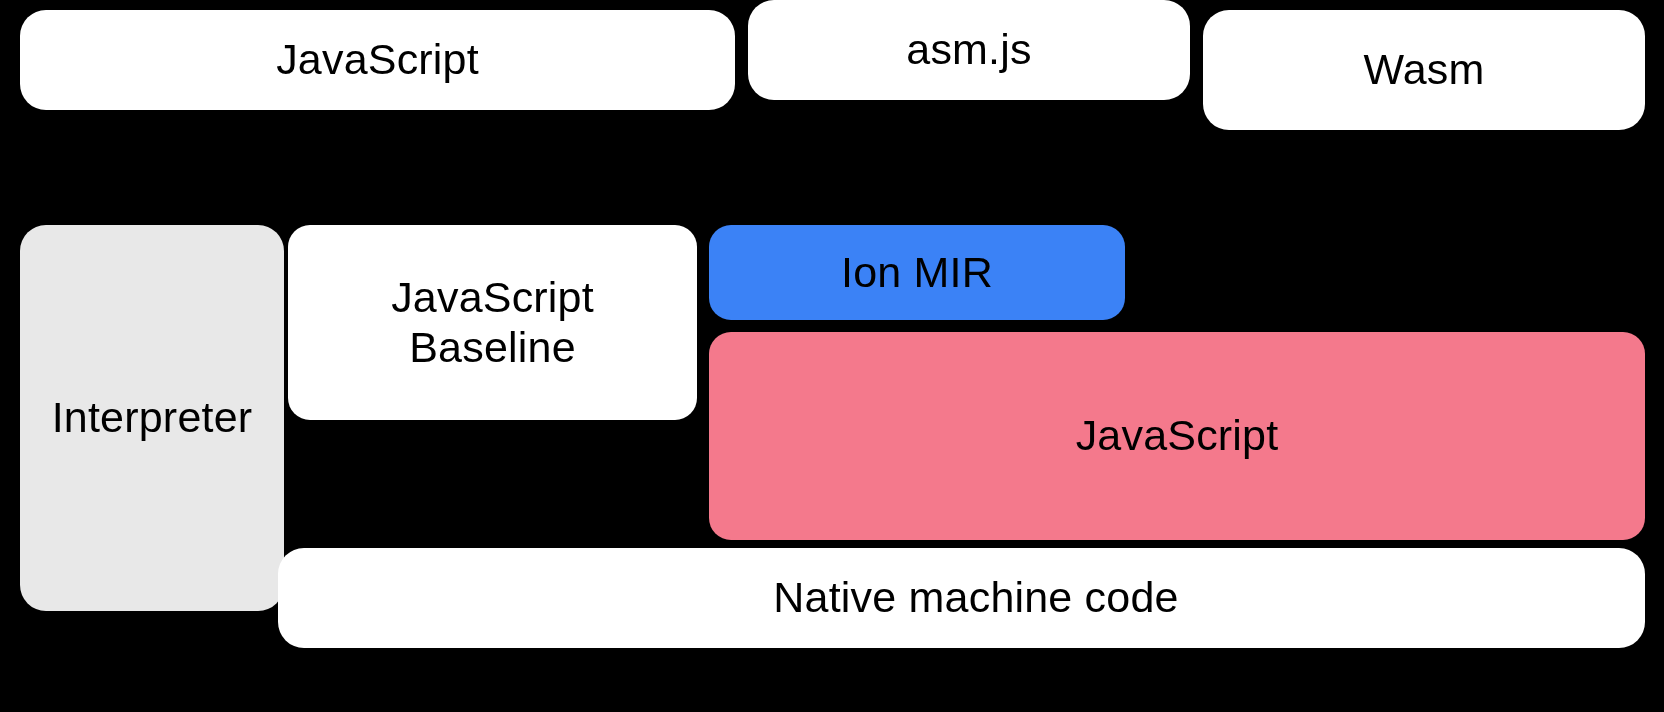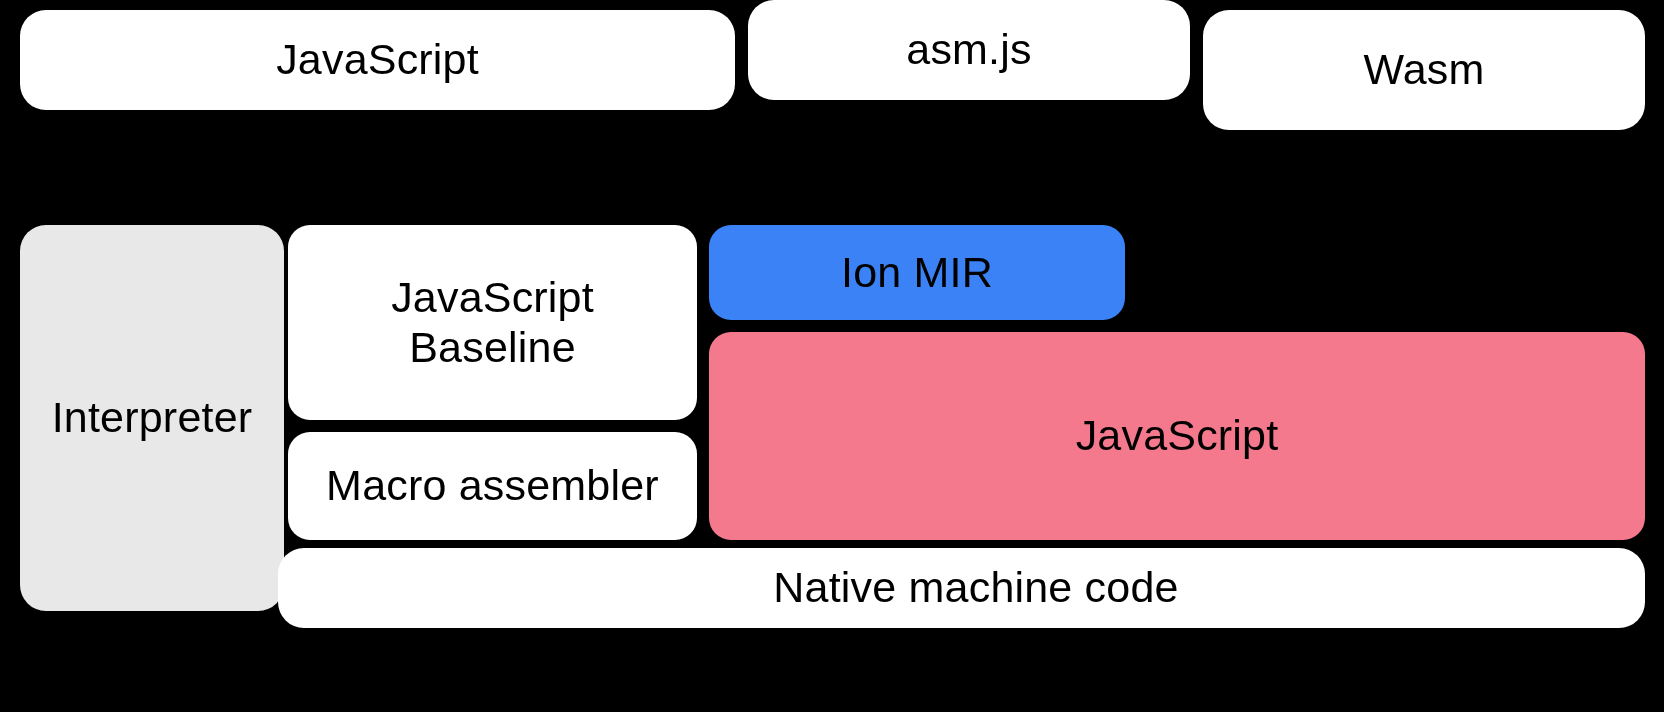--- a/index.html
+++ b/index.html
@@ -52,41 +52,40 @@
   .b-jsbaseline       { left: 288px;  top: 225px; width: 409px; height: 195px;
                         border-radius: 22px; }
   .b-macroassembler   { left: 288px;  top: 432px; width: 409px; height: 108px;
                         border-radius: 22px; }
   .b-ionmir           { left: 709px;  top: 225px; width: 416px; height: 95px;
                         border-radius: 22px; }
   .b-cranelift        { left: 709px;  top: 332px; width: 936px; height: 208px;
                         border-radius: 22px; }
 
   
-  .b-nativecode       { left: 278px;  top: 548px; width: 1367px; height: 80px; padding-left: 39px; }
+  .b-nativecode       { left: 278px;  top: 548px; width: 1367px; height: 100px; padding-left: 39px; }
 </style>
 </head>
 <body>
 
 <div id="diagram">
 
   <div class="box fill-white b-javascript">JavaScript</div>
 
   <div class="box fill-white b-asmjs">asm.js</div>
 
   <div class="box fill-white b-wasm">Wasm</div>
 
 
 
   <div class="box fill-gray b-interpreter">Interpreter</div>
 
   <div class="box fill-white b-jsbaseline">JavaScript
 Baseline</div>
 
-  <div class="box fill-white b-macroassembler">Macro assembler</div>
 
   <div class="box fill-green b-ionmir">Ion MIR</div>
 
   <div class="box fill-pink b-cranelift">JavaScript</div>
 
   <div class="box fill-white b-nativecode">Native machine code</div>
 
 </div>
 
 </body></html>

